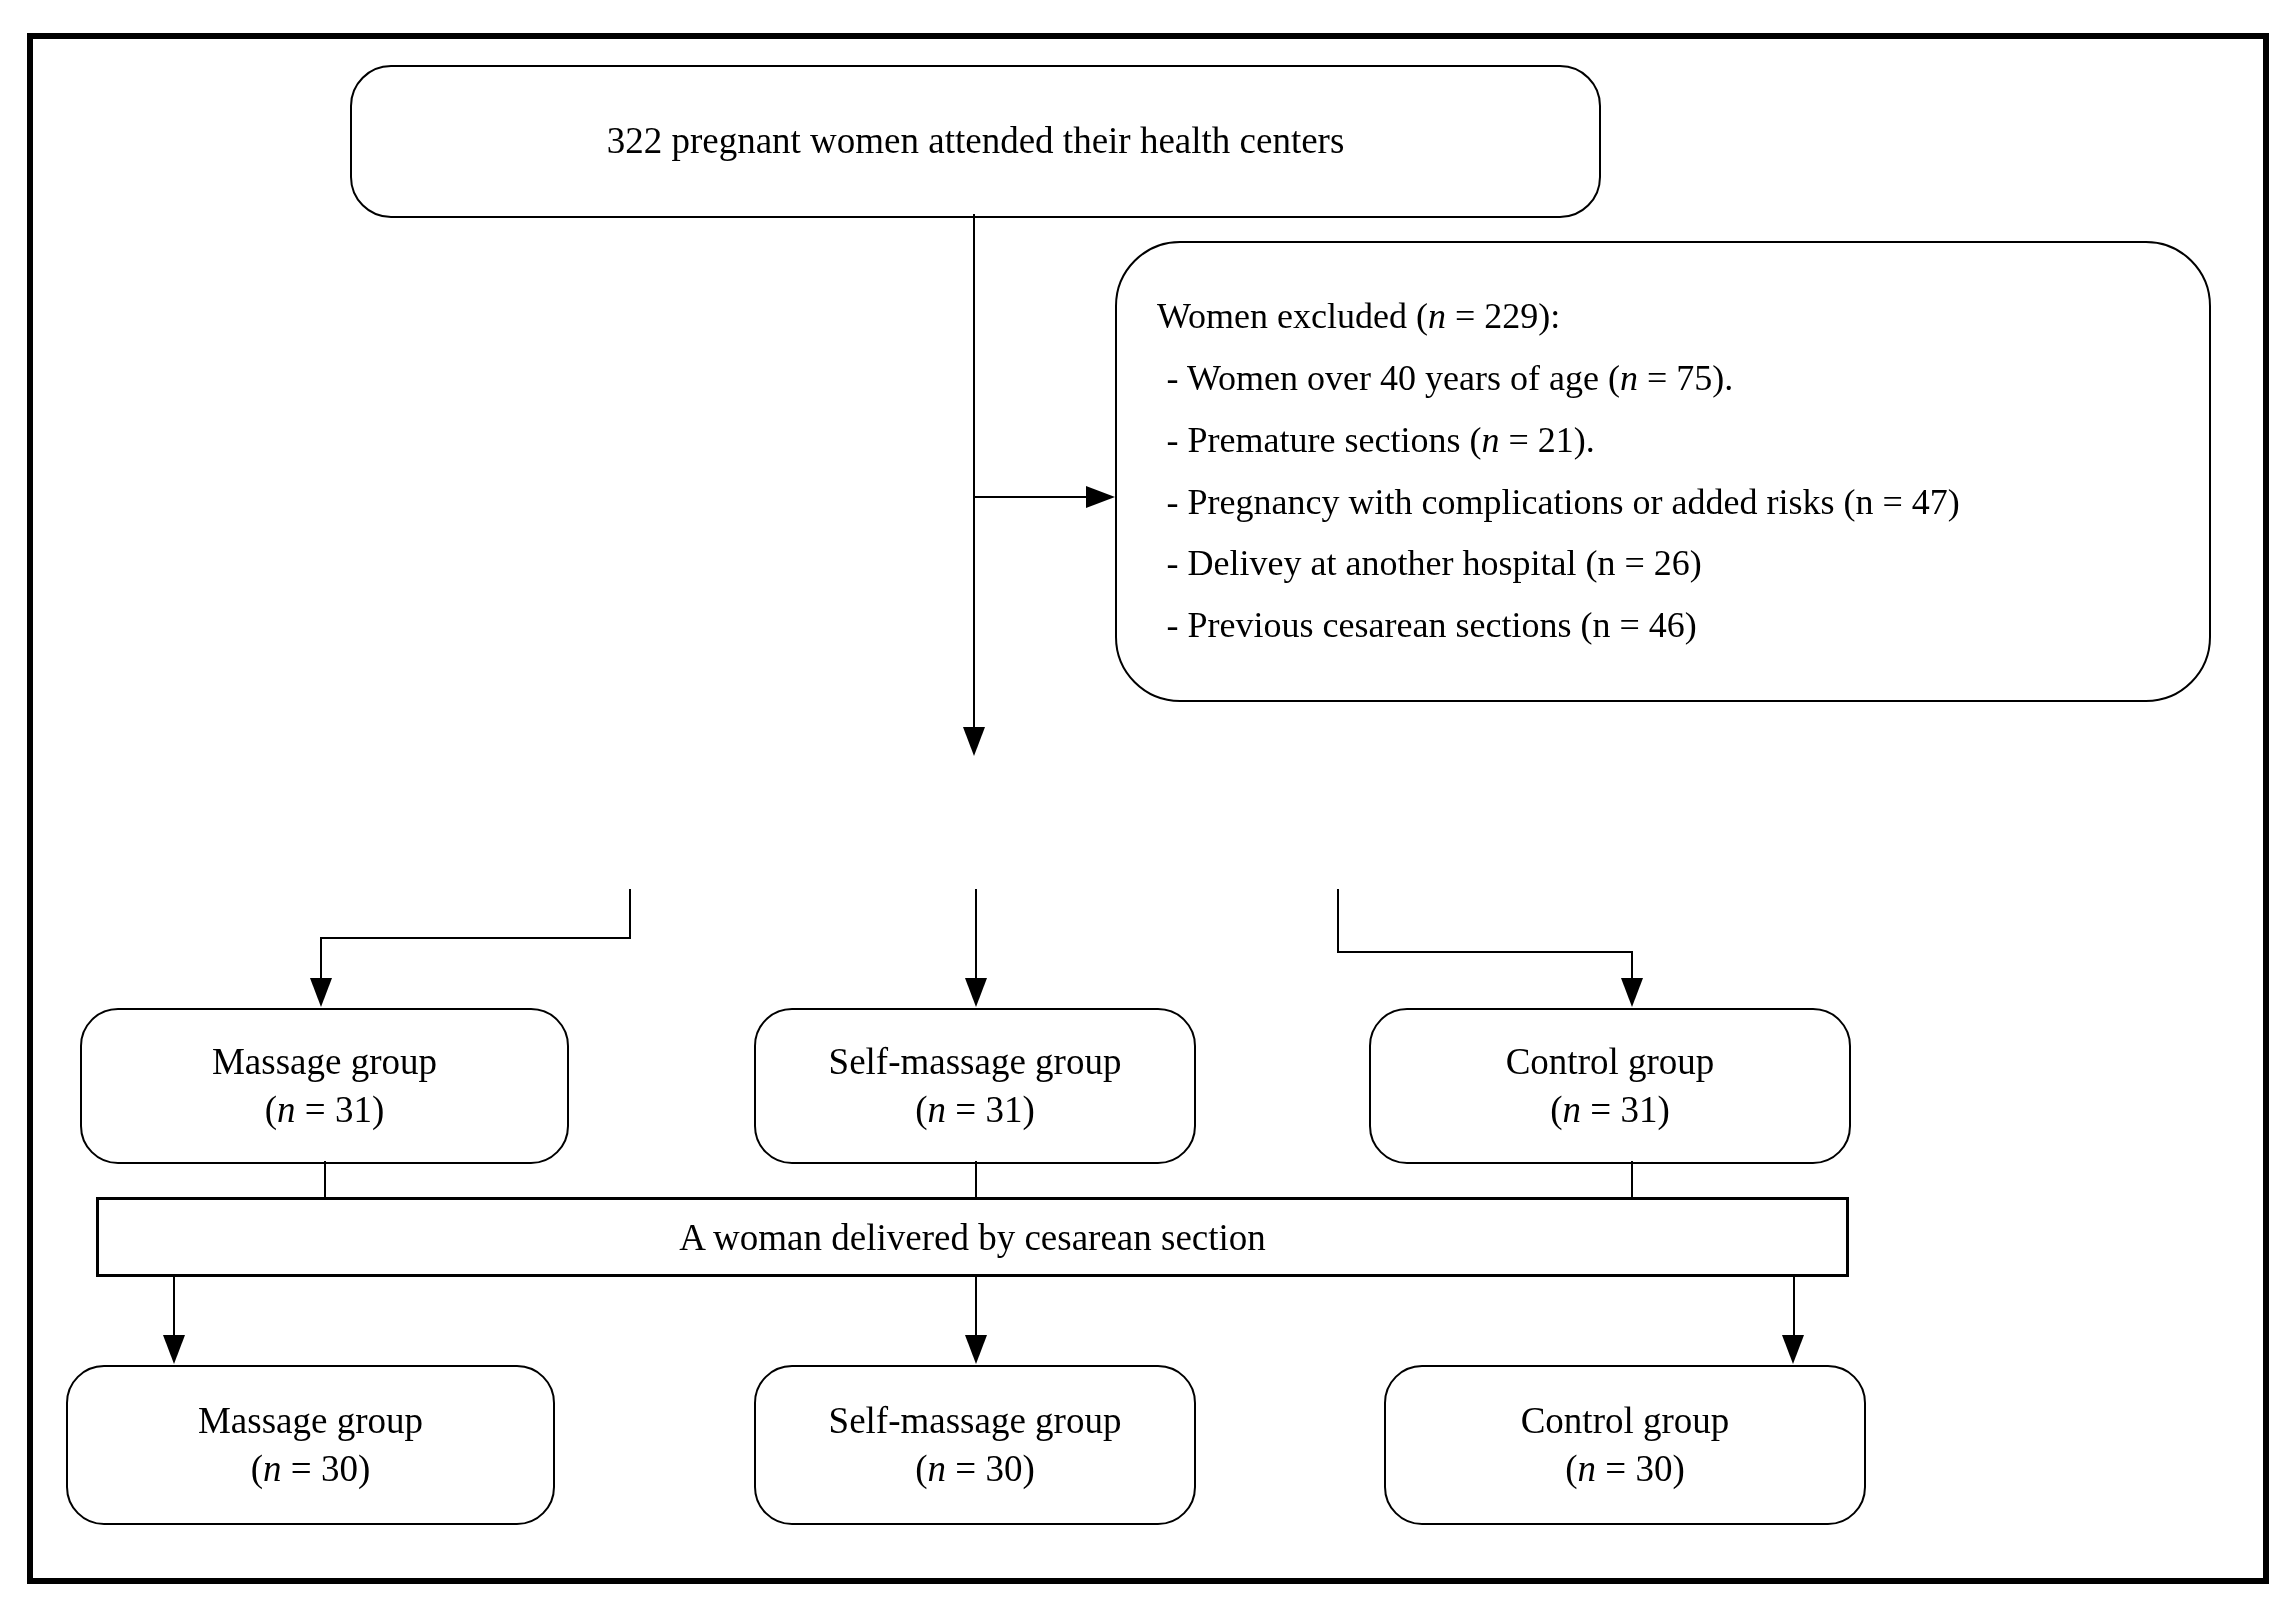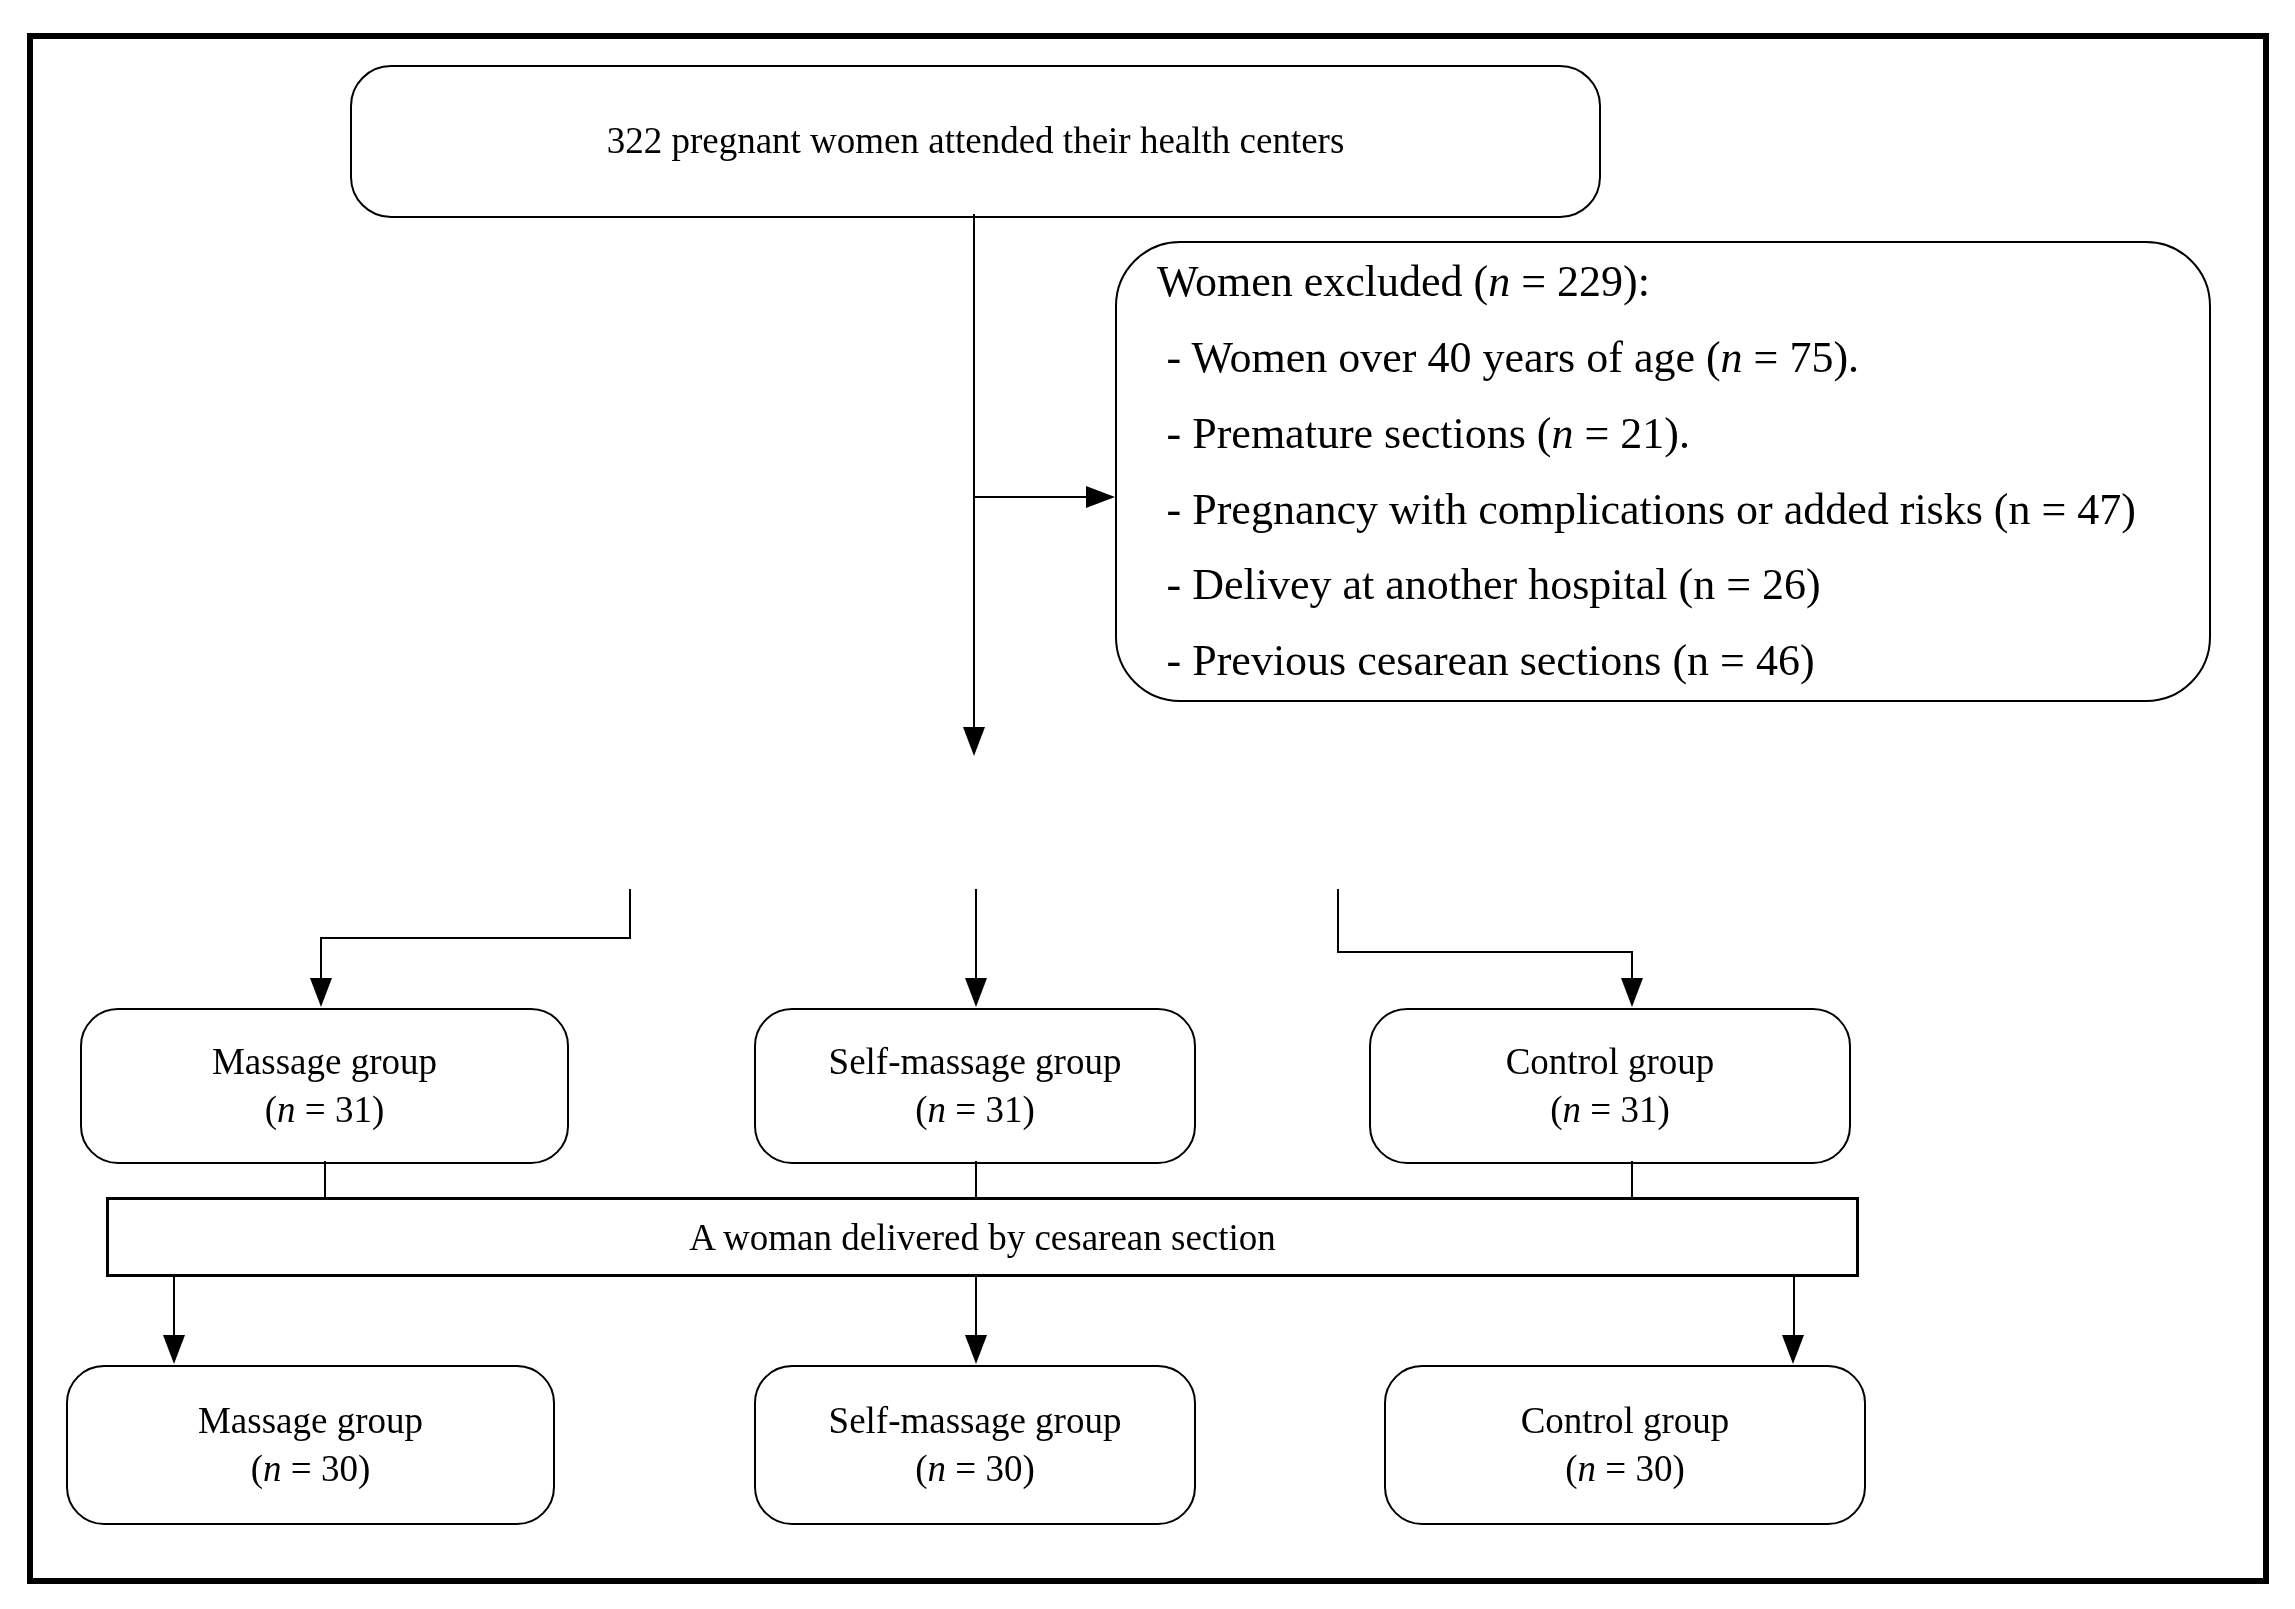--- a/index.html
+++ b/index.html
@@ -25,21 +25,21 @@
     border:3.4px solid #000;background:#fff;
     display:flex;align-items:center;justify-content:center;
     text-align:center;font-size:37px;
   }
   .ex-content{
     position:absolute;left:1115px;top:241px;width:1096px;height:461px;
     border:2.7px solid #000;border-radius:65px;background:#fff;
     box-sizing:border-box;
     display:flex;flex-direction:column;justify-content:center;
     padding:13.7px 20.6px 13.7px 40px;
-    font-size:44px;line-height:1.72;text-align:left;
+    font-size:36px;line-height:1.72;text-align:left;
   }
   .ex-line{white-space:nowrap;}
   .ex-line.indent{padding-left:9.6px;}
   .nvar{font-style:italic;}
   .vline{position:absolute;width:2.1px;background:#000;}
   .hline{position:absolute;height:2.1px;background:#000;}
   .arr-down{
     position:absolute;width:0;height:0;
     border-left:11.7px solid transparent;border-right:11.7px solid transparent;
     border-top:29px solid #000;
@@ -99,21 +99,21 @@
   </div>
   <div class="rbox" style="left:1369px;top:1008px;width:478px;height:152px;">
     <span>Control group</span>
     <span><span>(</span><span class="nvar">n</span><span> = 31)</span></span>
   </div>
 
   <div class="vline" style="left:324px;top:1161px;height:38px;"></div>
   <div class="vline" style="left:975px;top:1161px;height:38px;"></div>
   <div class="vline" style="left:1631px;top:1161px;height:38px;"></div>
 
-  <div class="sqbar" style="left:106px;top:1197px;width:1747px;height:74px;">
+  <div class="sqbar" style="left:96px;top:1197px;width:1747px;height:74px;">
     <span>A woman delivered by cesarean section</span>
   </div>
 
   <div class="vline" style="left:173px;top:1275px;height:63px;"></div>
   <div class="arr-down" style="left:163px;top:1335px;"></div>
 
   <div class="vline" style="left:975px;top:1275px;height:63px;"></div>
   <div class="arr-down" style="left:965px;top:1335px;"></div>
 
   <div class="vline" style="left:1793px;top:1275px;height:63px;"></div>

